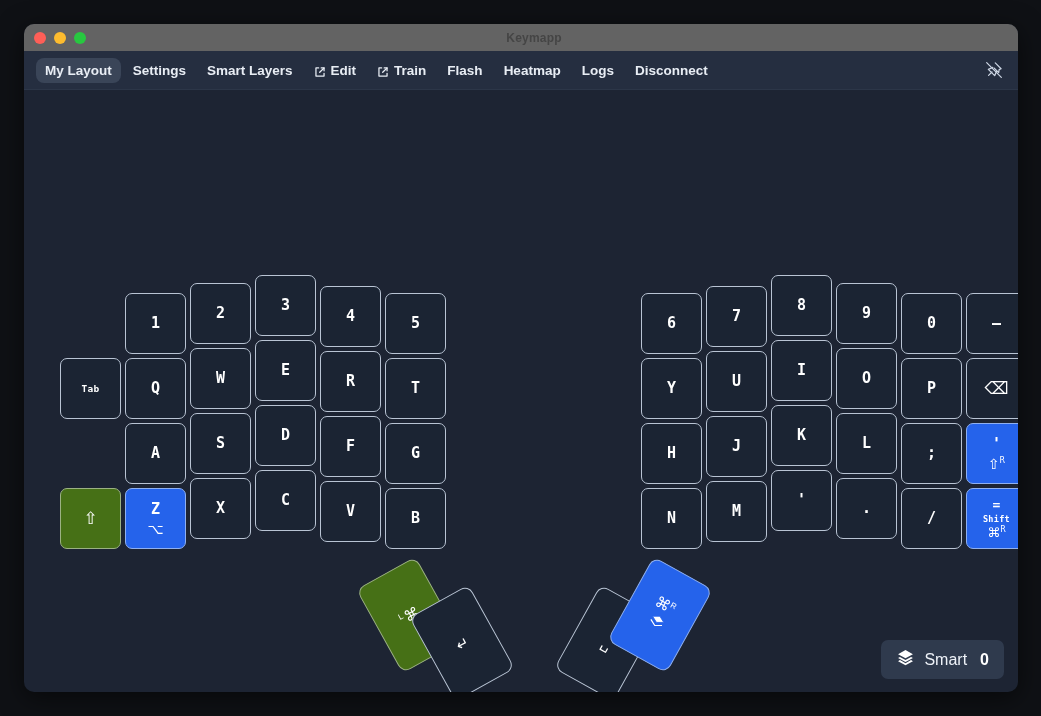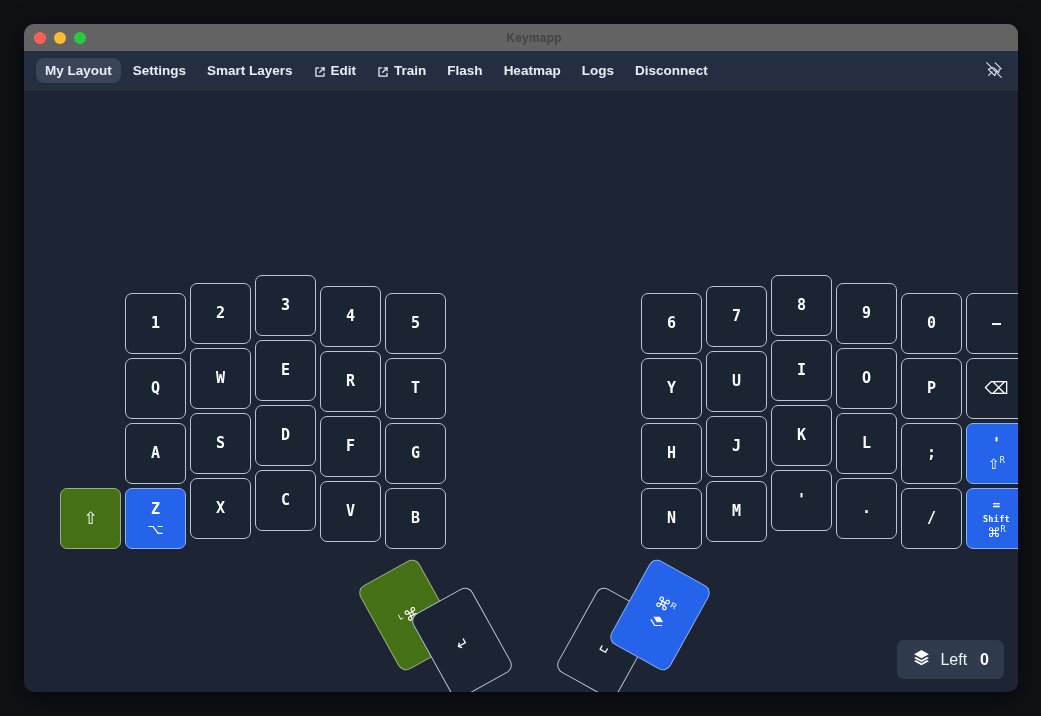--- a/index.html
+++ b/index.html
@@ -162,20 +162,23 @@
         <path d="M13.5 3.5l7 7-2.3 1.1-.6 3.6-5.3-5.3"></path>
         <path d="M10.6 8.9L5.2 11.2l7.6 7.6 2.3-5.4"></path>
         <path d="M9.6 14.4L5.5 18.5"></path>
         <path d="M3.2 3.2l17.6 17.6"></path>
       </svg>
     </div>
   </div>
 
   <div class="canvas">
 
+    <div class="key" style="left:36px;top:268px;width:61px;height:61px;">
+      <span class="k-main small">Tab</span>
+    </div>
     <div class="key green" style="left:36px;top:398px;width:61px;height:61px;">
       <span class="k-glyph">⇧</span>
     </div>
 
     <div class="key" style="left:101px;top:203px;width:61px;height:61px;">
       <span class="k-main">1</span>
     </div>
     <div class="key" style="left:101px;top:268px;width:61px;height:61px;">
       <span class="k-main">Q</span>
     </div>
@@ -343,18 +346,18 @@
     </div>
 
     <div class="layer-badge">
       <span style="display:block;">
         <svg viewBox="0 0 24 24" width="19" height="19" fill="#ffffff" stroke="none">
           <path d="M12 2.6l9.4 5.2-9.4 5.2-9.4-5.2 9.4-5.2z"></path>
           <path d="M2.6 12.6l9.4 5.2 9.4-5.2-2.4-1.3-7 3.9-7-3.9-2.4 1.3z"></path>
           <path d="M2.6 16.6l9.4 5.2 9.4-5.2-2.4-1.3-7 3.9-7-3.9-2.4 1.3z"></path>
         </svg>
       </span>
-      <span class="lb-text">Left</span>
+      <span class="lb-text">Smart</span>
       <span class="lb-num">0</span>
     </div>
 
   </div>
 </div>
 
 </body></html>

